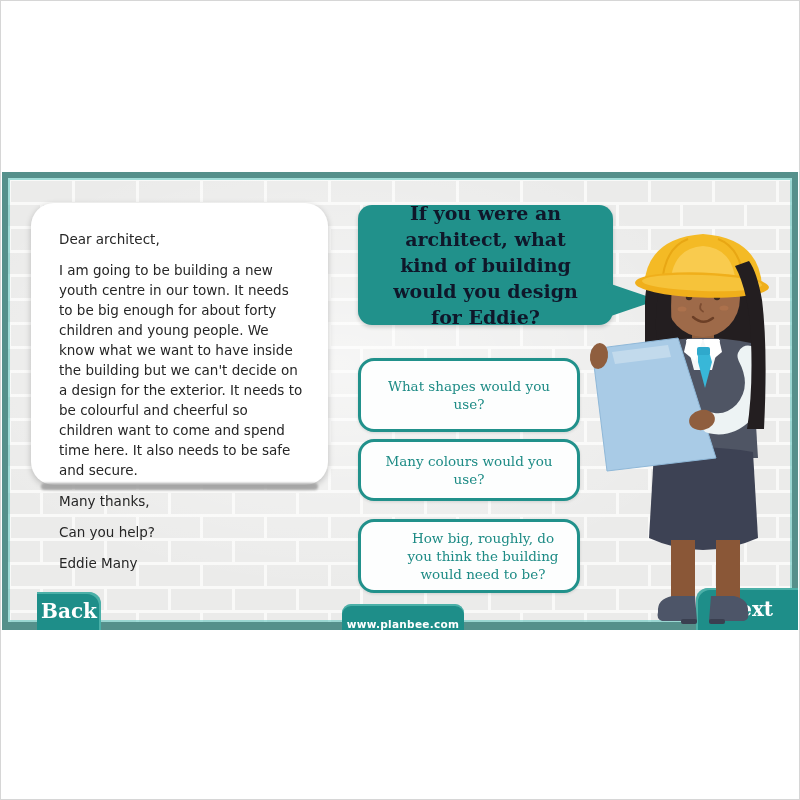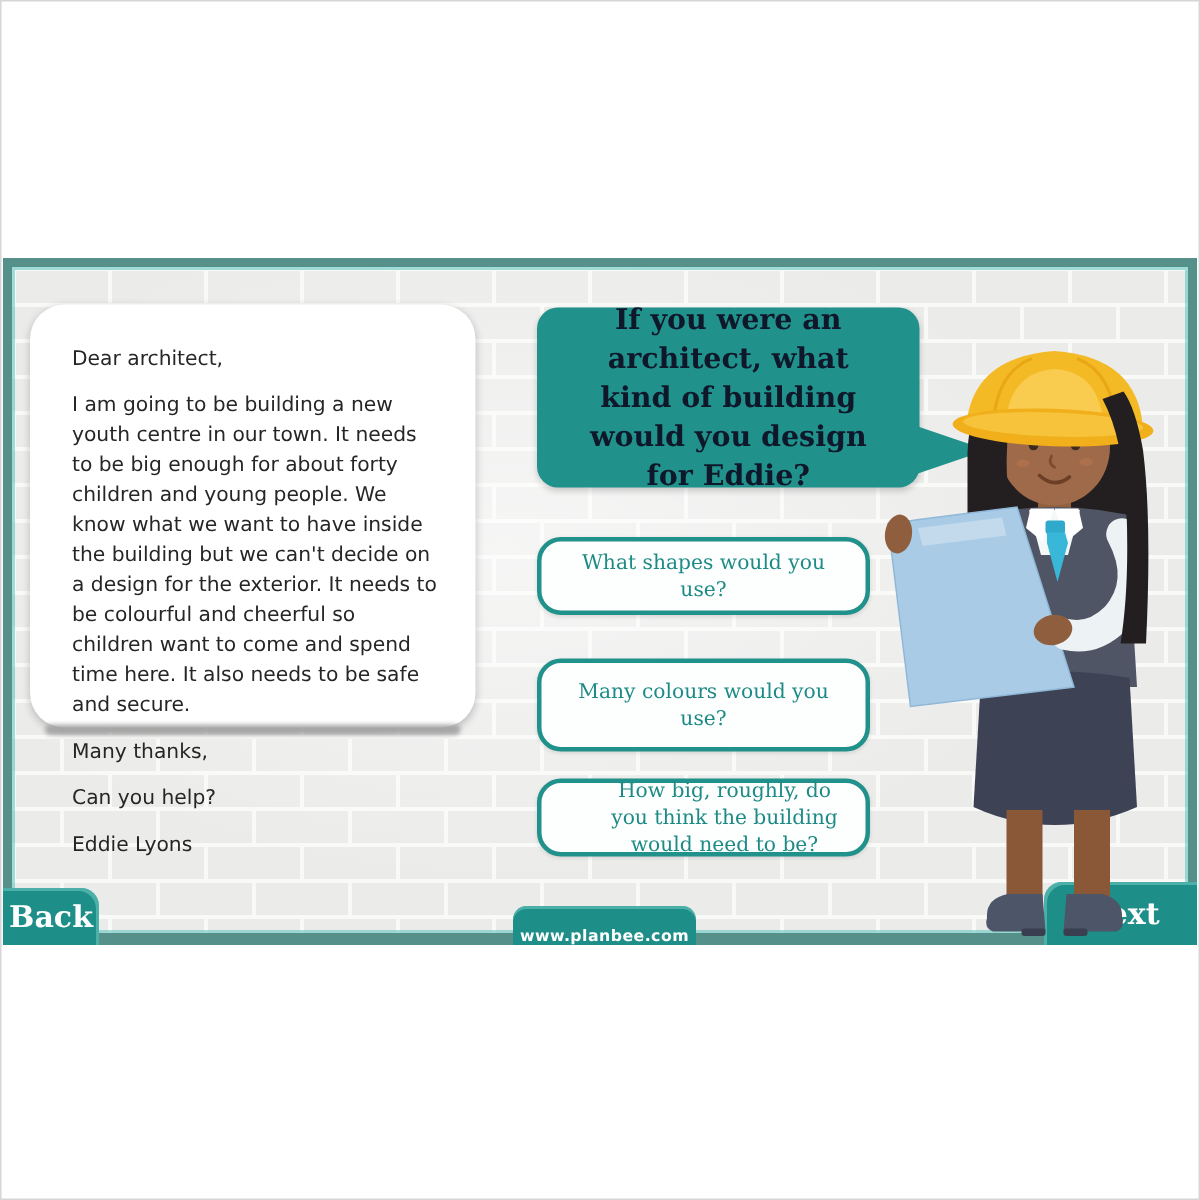--- a/index.html
+++ b/index.html
@@ -18,21 +18,21 @@
       radial-gradient(ellipse at 42% 42%, rgba(255,255,255,.55), rgba(255,255,255,0) 62%),
       repeating-linear-gradient(to bottom, #f9f9f8 0 3px, rgba(0,0,0,0) 3px 24px),
       conic-gradient(at 3px 24px, rgba(0,0,0,0) 0deg 270deg, #f9f9f8 270deg 360deg),
       conic-gradient(at 3px 24px, rgba(0,0,0,0) 0deg 270deg, #f9f9f8 270deg 360deg);
     background-size:auto,auto,64px 48px,64px 48px;
     background-position:0 0,0 0,0 0,32px 24px;
   }
 
   
   .letter{
-    position:absolute;left:12px;top:25px;width:297px;height:282px;
+    position:absolute;left:23px;top:25px;width:297px;height:282px;
     background:#ffffff;box-sizing:border-box;
     padding:26px 22px 20px 28px;
     box-shadow:0 2px 6px rgba(0,0,0,.22);
     z-index:3;
     border-radius:23px;
   }
   .letter::after{
     content:"";position:absolute;left:10px;right:10px;bottom:-5px;height:7px;
     background:#9f9f9f;border-radius:4px;filter:blur(1.3px);opacity:.85;
   }
@@ -53,38 +53,38 @@
     font-size:19px;line-height:26px;text-align:center;padding:6px 28px;
   }
   .bubble-tail{
     position:absolute;left:600px;top:105px;width:0;height:0;z-index:3;
     border-top:17px solid transparent;border-bottom:17px solid transparent;
     border-left:50px solid #21918b;
   }
 
   
   .qbox{
-    position:absolute;left:350px;width:222px;height:52px;box-sizing:border-box;
+    position:absolute;left:350px;width:222px;height:74px;box-sizing:border-box;
     background:#fdfefe;border:3px solid #21918b;border-radius:16px;
     display:flex;align-items:center;justify-content:center;z-index:3;
     box-shadow:0 1px 3px rgba(0,0,0,.12);
   }
   .qbox-text{
     color:#1d8b85;font-family:"DejaVu Serif",serif;font-size:13.5px;
     line-height:18px;text-align:center;padding:0 10px;
   }
   .qbox1{top:180px;}
   .qbox2{top:261px;height:62px;}
   .qbox3{top:341px;padding-left:28px;}
 
   
   .nav-btn{
     position:absolute;background:#1e8e89;color:#ffffff;z-index:6;
     font-family:"DejaVu Serif",serif;font-weight:bold;font-size:20px;
-    display:flex;align-items:center;justify-content:center;cursor:pointer;
+    display:flex;align-items:center;justify-content:center;cursor:pointer;margin-left:35px;
   }
   .back-btn{left:-6px;bottom:-8px;width:64px;height:38px;border-radius:0 12px 0 0;
     box-shadow:inset -2px 2px 0 rgba(120,210,200,.5);}
   .next-btn{right:-6px;bottom:-8px;width:102px;height:42px;border-radius:12px 0 0 0;z-index:4;
     box-shadow:inset 2px 2px 0 rgba(120,210,200,.5);}
   .footer-tab{
     position:absolute;left:50%;margin-left:-58px;bottom:-8px;width:122px;height:26px;
     background:#1e8e89;border-radius:9px 9px 0 0;z-index:4;
     display:flex;align-items:flex-end;justify-content:center;
     box-shadow:inset 0 2px 0 rgba(120,210,200,.5);
@@ -102,21 +102,21 @@
 
 <div class="outer-frame"></div>
 
 <div class="slide">
 
   <div class="letter">
     <p>Dear architect,</p>
     <p>I am going to be building a new youth centre in our town. It needs to be big enough for about forty children and young people. We know what we want to have inside the building but we can't decide on a design for the exterior. It needs to be colourful and cheerful so children want to come and spend time here. It also needs to be safe and secure.</p>
     <p>Many thanks,</p>
     <p>Can you help?</p>
-    <p>Eddie Lyons</p>
+    <p>Eddie Many</p>
   </div>
 
   <div class="bubble">
     <div class="bubble-text">If you were an architect, what kind of building would you design for Eddie?</div>
   </div>
   <div class="bubble-tail"></div>
 
   <div class="qbox qbox1">
     <div class="qbox-text">What shapes would you use?</div>
   </div>

